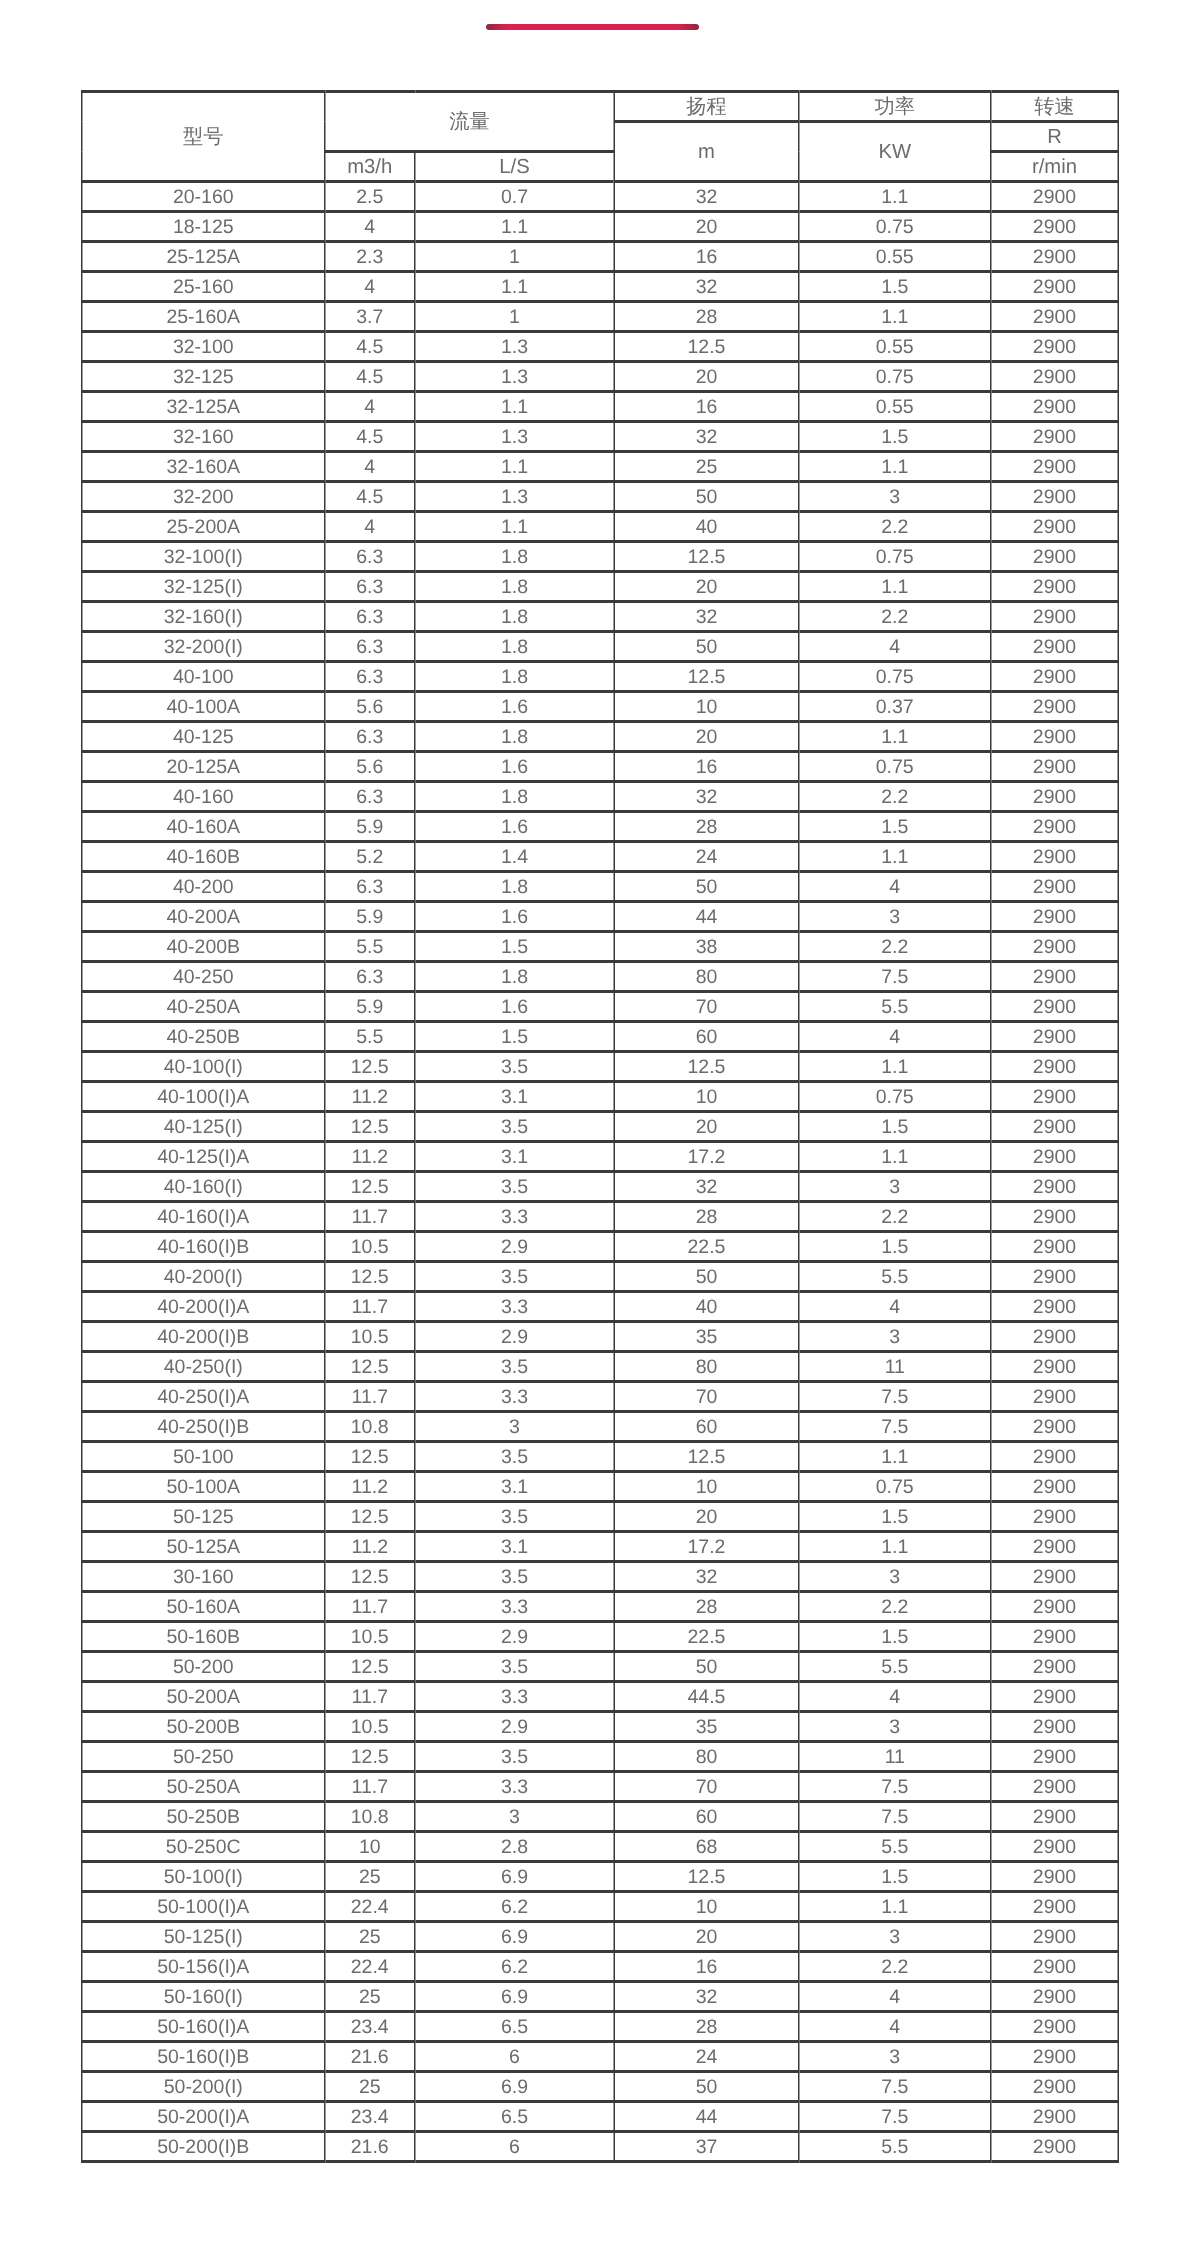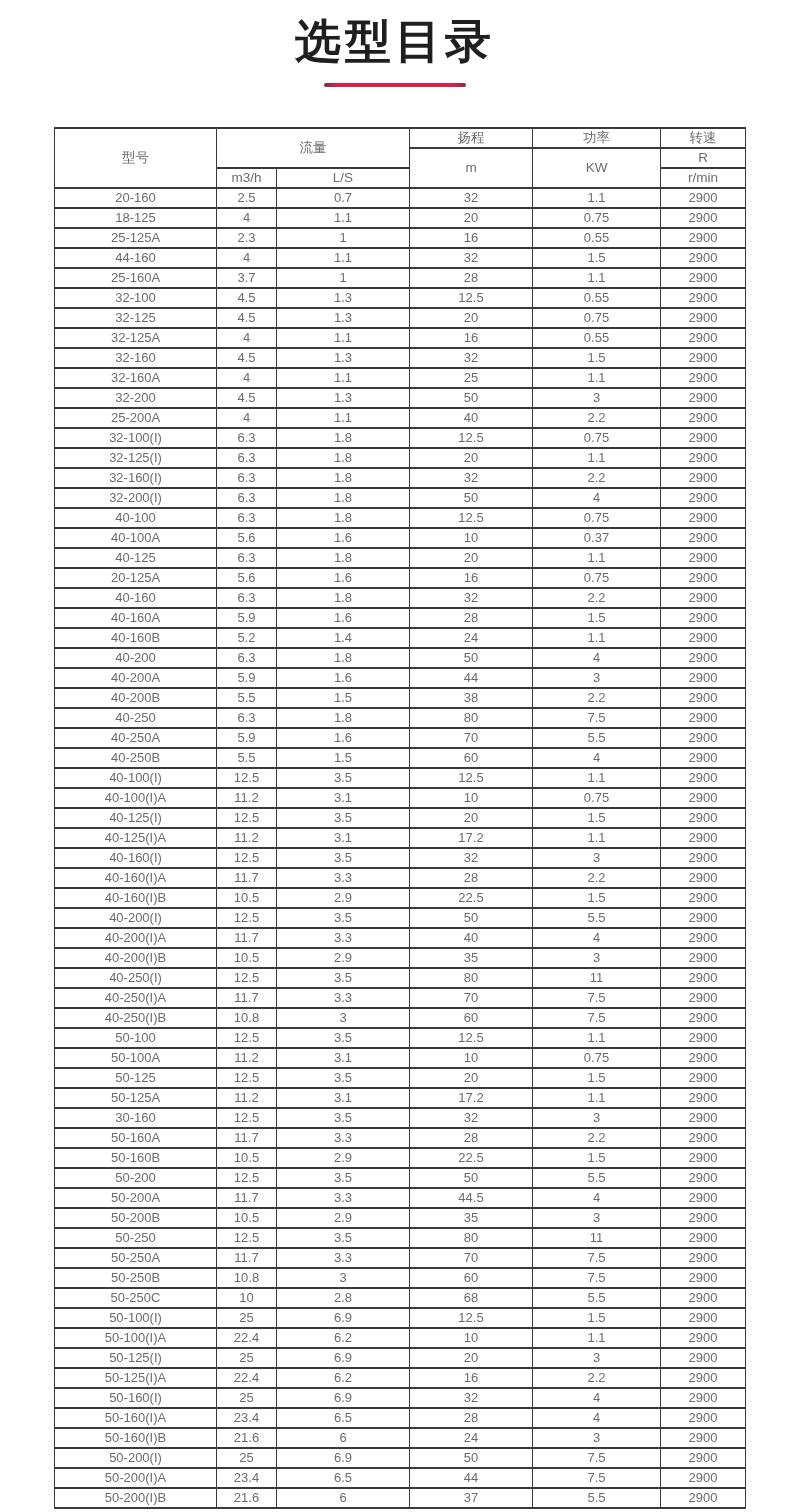--- a/index.html
+++ b/index.html
@@ -54,21 +54,20 @@
   }
   .spec-table thead th { font-size: 13.5px; }
   .spec-table thead tr.hrow { height: 18px; }
   .spec-table tbody tr { height: 18px; }
 </style>
 </head>
 <body>
 
 <div class="page">
 
-  <h1 class="page-title">选型目录</h1>
 
   <div class="title-divider"></div>
 
   <table class="spec-table">
     <colgroup>
       <col style="width:162px">
       <col style="width:60px">
       <col style="width:133px">
       <col style="width:123px">
       <col style="width:128px">
@@ -112,21 +111,21 @@
         </tr>
         <tr>
           <td>25-125A</td>
           <td>2.3</td>
           <td>1</td>
           <td>16</td>
           <td>0.55</td>
           <td>2900</td>
         </tr>
         <tr>
-          <td>44-160</td>
+          <td>25-160</td>
           <td>4</td>
           <td>1.1</td>
           <td>32</td>
           <td>1.5</td>
           <td>2900</td>
         </tr>
         <tr>
           <td>25-160A</td>
           <td>3.7</td>
           <td>1</td>
@@ -560,21 +559,21 @@
         </tr>
         <tr>
           <td>50-125(I)</td>
           <td>25</td>
           <td>6.9</td>
           <td>20</td>
           <td>3</td>
           <td>2900</td>
         </tr>
         <tr>
-          <td>50-125(I)A</td>
+          <td>50-156(I)A</td>
           <td>22.4</td>
           <td>6.2</td>
           <td>16</td>
           <td>2.2</td>
           <td>2900</td>
         </tr>
         <tr>
           <td>50-160(I)</td>
           <td>25</td>
           <td>6.9</td>

